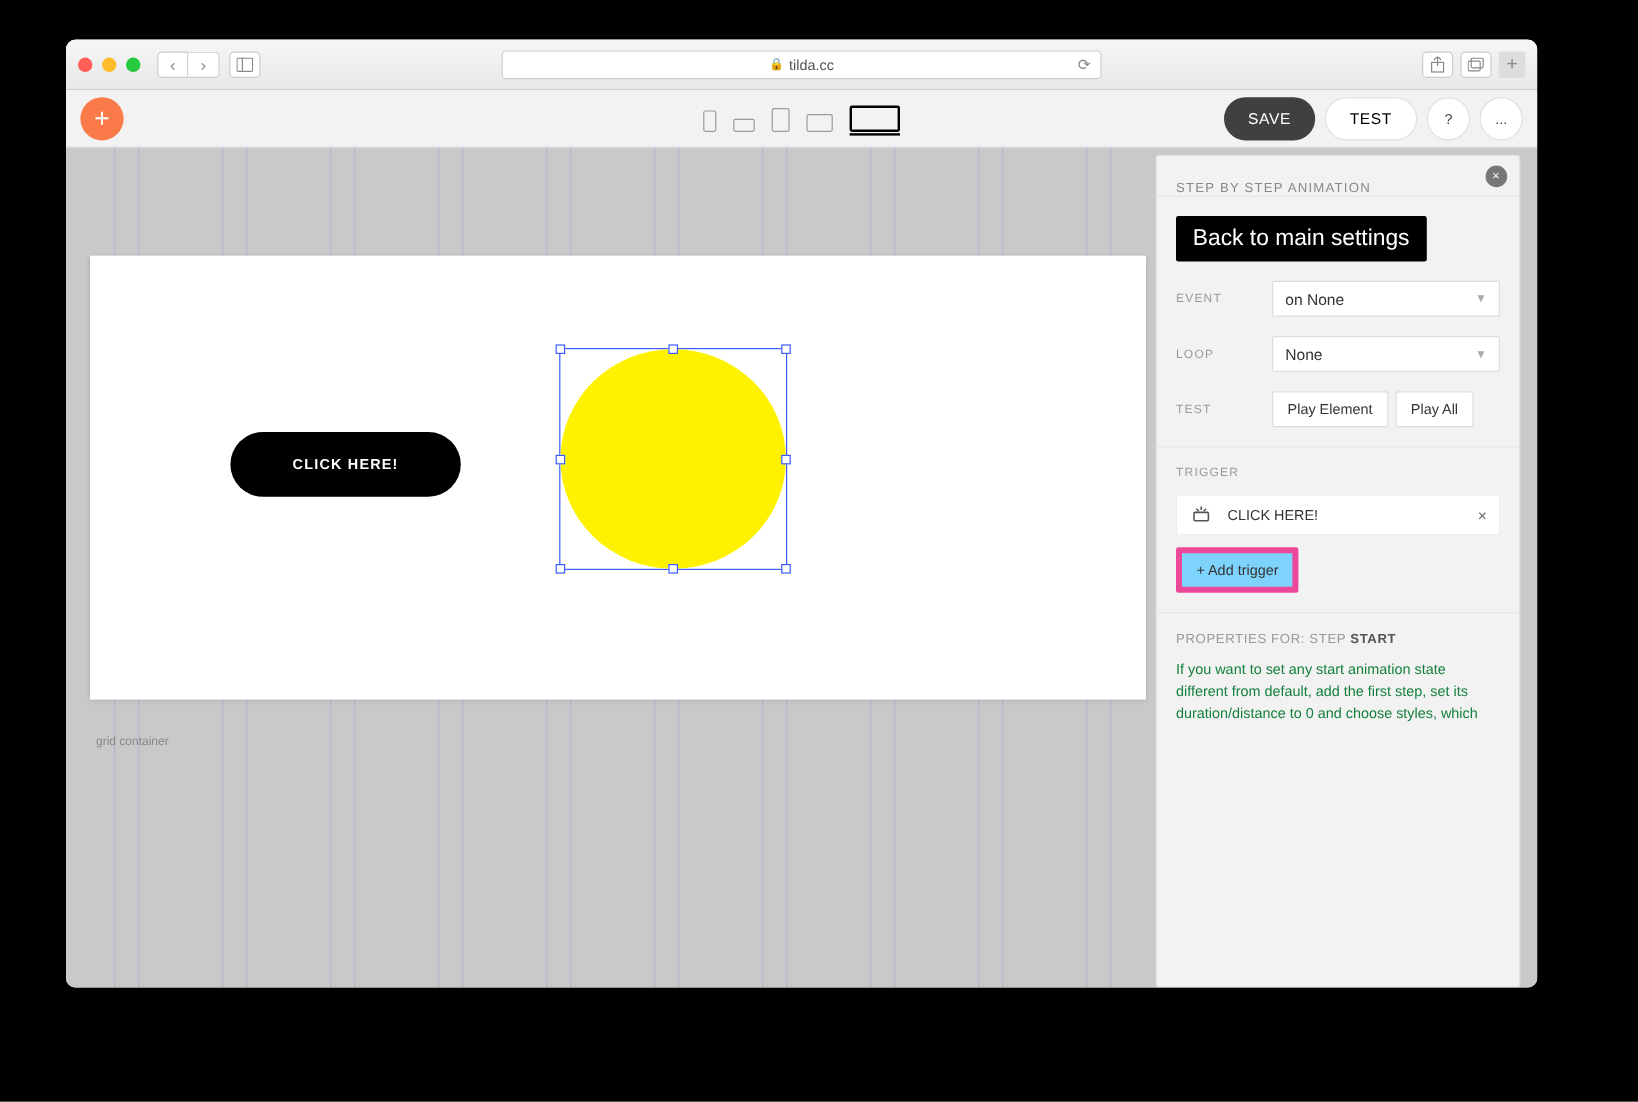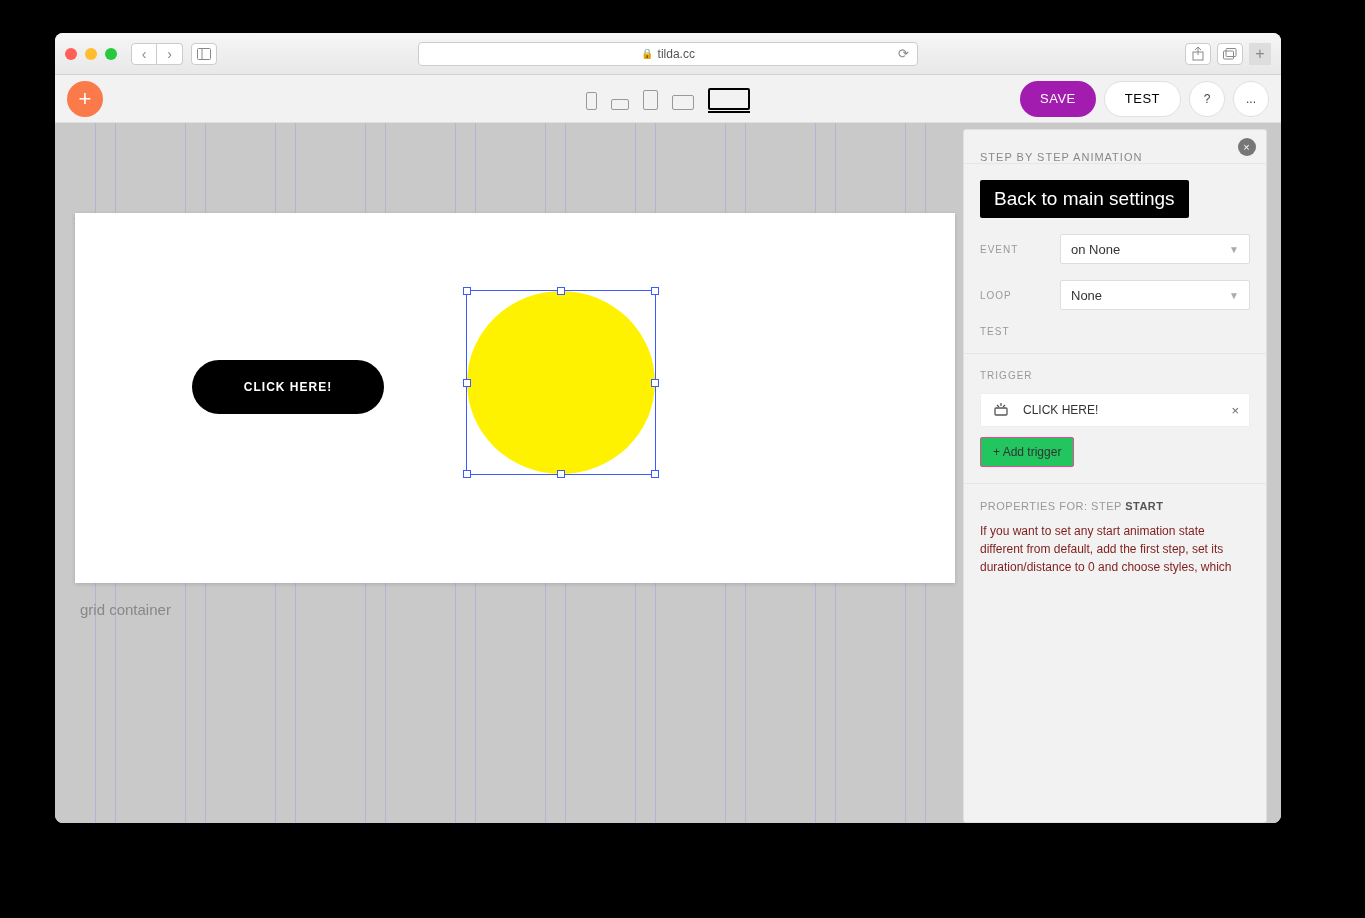--- a/index.html
+++ b/index.html
@@ -29,62 +29,62 @@
 .devices{position:absolute;left:50%;transform:translateX(-50%);display:flex;gap:14px;align-items:flex-end}
 .dev{border:1.5px solid #999;background:transparent}
 .dev.phone{width:11px;height:18px;border-radius:2px}
 .dev.phland{width:18px;height:11px;border-radius:2px}
 .dev.tab{width:15px;height:20px;border-radius:2px}
 .dev.tabland{width:22px;height:15px;border-radius:2px}
 .dev.desk{width:42px;height:22px;border:2px solid #000;border-radius:2px;position:relative}
 .dev.desk:after{content:"";position:absolute;left:-2px;right:-2px;bottom:-5px;height:2px;background:#000}
 .rctrl{margin-left:auto;display:flex;gap:8px}
 .pill{height:36px;padding:0 20px;border-radius:20px;display:flex;align-items:center;font-size:13px;letter-spacing:.5px}
-.pill.save{background:#a21caf;color:#fff}
+.pill.save{background:#404040;color:#fff}
 .pill.close{background:#fff;color:#000;border:1px solid #e0e0e0}
 .circ{width:36px;height:36px;border-radius:50%;background:#fff;border:1px solid #e0e0e0;display:flex;align-items:center;justify-content:center;font-size:12px;color:#444}
 
 
 .canvas-outer{position:absolute;left:0;top:90px;right:0;bottom:0;background:#c9c9c9;overflow:hidden}
 .gridlines{position:absolute;inset:0}
 .gl{position:absolute;top:0;bottom:0;width:1px;background:rgba(120,120,255,.25)}
 .artboard{position:absolute;left:20px;top:90px;width:880px;height:370px;background:#fff;box-shadow:0 1px 4px rgba(0,0,0,.15)}
 .clickbtn{position:absolute;left:137px;top:237px;width:192px;height:54px;background:#000;color:#fff;border-radius:28px;display:flex;align-items:center;justify-content:center;font-size:12px;font-weight:700;letter-spacing:1px}
 
 .selrect{position:absolute;left:411px;top:167px;width:190px;height:185px;border:1px solid #3b5bff}
 .handle{position:absolute;width:8px;height:8px;background:#fff;border:1.5px solid #3b5bff}
 .h-tl{left:-4px;top:-4px}.h-tr{right:-4px;top:-4px}.h-bl{left:-4px;bottom:-4px}.h-br{right:-4px;bottom:-4px}
 .h-t{left:50%;top:-4px;margin-left:-4px}.h-b{left:50%;bottom:-4px;margin-left:-4px}
 .h-l{left:-4px;top:50%;margin-top:-4px}.h-r{right:-4px;top:50%;margin-top:-4px}
 .ycircle{position:absolute;left:0;top:0;width:100%;height:100%;border-radius:50%;background:#fff200}
 
 .origin{position:absolute;left:19px;top:87px;color:#36f;font-size:14px;font-weight:300}
-.footerlbl{position:absolute;left:25px;top:478px;font-size:15px;color:#888}
+.footerlbl{position:absolute;left:25px;top:490px;font-size:10px;color:#888}
 
 
 .panel{position:absolute;right:14px;top:6px;width:304px;bottom:0;background:#f2f2f2;border:1px solid #e0e0e0;border-radius:3px;overflow:hidden;font-size:12px;color:#333;display:flex;flex-direction:column}
 .phdr{height:34px;display:flex;align-items:flex-end;padding:0 16px;font-size:11px;letter-spacing:1px;color:#888;text-transform:uppercase;border-bottom:1px solid #e6e6e6;position:relative}
 .pclose{position:absolute;right:10px;top:8px;width:18px;height:18px;border-radius:50%;background:#777;color:#fff;display:flex;align-items:center;justify-content:center;font-size:11px}
 .psec{padding:16px;border-bottom:1px solid #e6e6e6}
 .backbtn{background:#000;color:#fff;padding:8px 14px;font-size:19px;display:inline-block;border-radius:2px}
 .row{display:flex;align-items:center;margin-top:16px}
 .lbl{width:80px;font-size:10px;letter-spacing:1px;color:#999;text-transform:uppercase}
 .sel{flex:1;height:30px;background:#fff;border:1px solid #ddd;border-radius:2px;display:flex;align-items:center;padding:0 10px;font-size:13px;justify-content:space-between}
 .sel .chev{color:#aaa;font-size:10px}
 .tstbtns{display:flex;gap:6px}
 .tb{background:#fff;border:1px solid #ddd;border-radius:2px;padding:7px 12px;font-size:12px}
 .sechdr{font-size:10px;letter-spacing:1px;color:#999;text-transform:uppercase;margin-bottom:12px}
 .trigger{background:#fff;border:1px solid #eee;height:34px;display:flex;align-items:center;padding:0 12px;position:relative;margin-bottom:10px}
 .trigger .ico{margin-right:14px}
 .trigger .x{position:absolute;right:10px;font-size:13px;color:#666}
-.smallbtn{background:#22c55e;border:1px solid #ec4899;border-radius:2px;padding:7px 12px;font-size:12px;display:inline-block}
+.smallbtn{background:#7dd3fc;border:5px solid #ec4899;border-radius:2px;padding:7px 12px;font-size:12px;display:inline-block}
 .steprow{background:#000;color:#fff;height:30px;display:flex;align-items:center;justify-content:space-between;padding:0 12px;font-size:13px;margin-bottom:10px}
 .proptxt{font-size:11px;letter-spacing:.5px;color:#999;text-transform:uppercase}
 .proptxt b{color:#555}
-.helptxt{font-size:12px;color:#7f1d1d;line-height:1.5;margin-top:10px}
+.helptxt{font-size:12px;color:#15803d;line-height:1.5;margin-top:10px}
 </style>
 </head>
 <body>
 
 <div class="window">
 
   <div class="chrome">
     <div class="traffic">
       <div class="tl r"></div>
       <div class="tl y"></div>
@@ -195,20 +195,24 @@
         </div>
         <div class="row">
           <div class="lbl">LOOP</div>
           <div class="sel">
             <span>None</span>
             <span class="chev">▼</span>
           </div>
         </div>
         <div class="row">
           <div class="lbl">TEST</div>
+          <div class="tstbtns">
+            <div class="tb">Play Element</div>
+            <div class="tb">Play All</div>
+          </div>
         </div>
       </div>
 
       <div class="psec">
         <div class="sechdr">TRIGGER</div>
         <div class="trigger">
           <span class="ico">
             <svg width="16" height="16" viewBox="0 0 16 16" fill="none" stroke="#555" stroke-width="1.3">
                 <rect x="2" y="7" width="12" height="7" rx="1"></rect>
                 <path d="M4 4l2 2M12 4l-2 2M8 2v3"></path>

